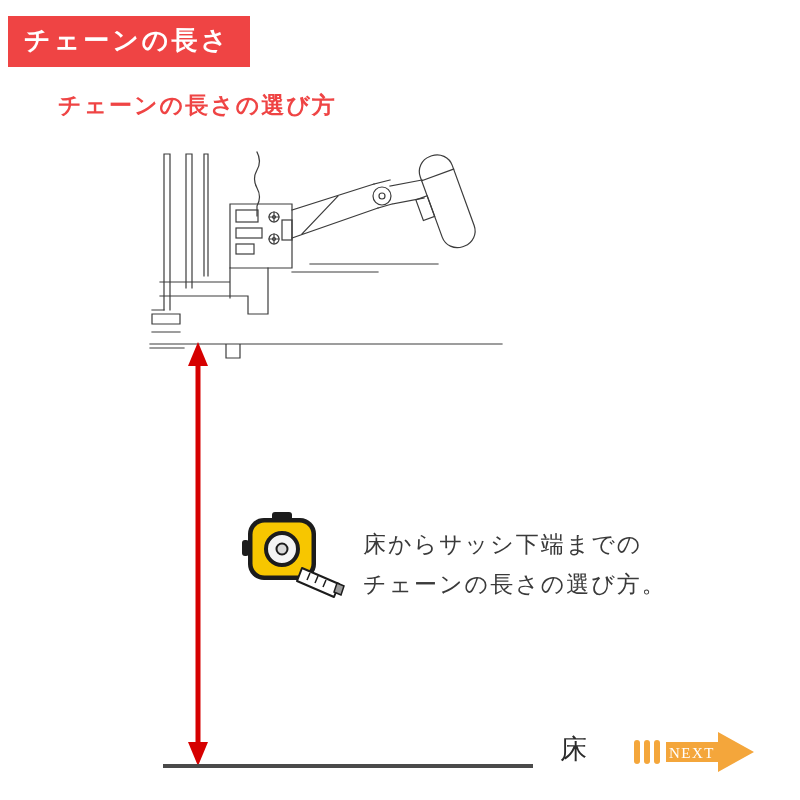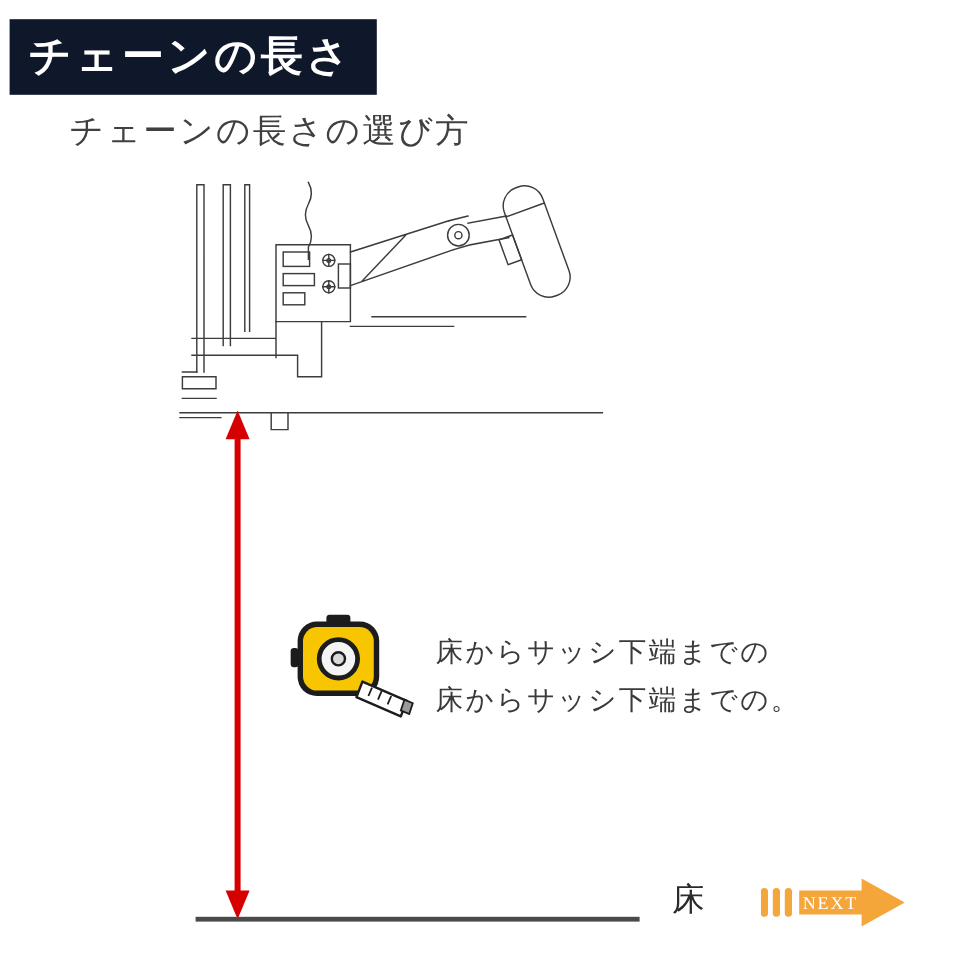--- a/index.html
+++ b/index.html
@@ -6,28 +6,28 @@
   body {
     width: 800px; height: 800px;
     background: #ffffff;
     font-family: "DejaVu Sans", "Liberation Sans", sans-serif;
     position: relative; overflow: hidden;
   }
   .canvas { position: absolute; left: 0; top: 0; width: 800px; height: 800px; }
 
   .title-badge {
     position: absolute; left: 8px; top: 16px;
-    background: #0f172a; color: #ffffff;
-    font-size: 35px; font-weight: 600;
+    background: #ef4444; color: #ffffff;
+    font-size: 26px; font-weight: 600;
     letter-spacing: 3px;
     padding: 7px 20px 9px 16px;
   }
   .subtitle {
     position: absolute; left: 58px; top: 90px;
-    font-size: 28px; font-weight: 400; color: #404040;
+    font-size: 23px; font-weight: 700; color: #ef4444;
     letter-spacing: 2px;
   }
   .diagram { position: absolute; left: 140px; top: 146px; }
   .red-arrow { position: absolute; left: 180px; top: 340px; }
   .tape { position: absolute; left: 242px; top: 512px; }
   .instruction {
     position: absolute; left: 363px; top: 512px;
     font-size: 23px; color: #3a3a3a;
     line-height: 40px; letter-spacing: 2px; margin-top: 12px;
   }
@@ -108,21 +108,21 @@
     <rect x="10.5" y="10.5" width="59" height="53" rx="12" fill="#f7c600"></rect>
     <circle cx="40" cy="37" r="16" fill="#f4f4f4" stroke="#1c1c1c" stroke-width="4"></circle>
     <circle cx="40" cy="37" r="5.5" fill="#d9d9d9" stroke="#1c1c1c" stroke-width="2"></circle>
     <polygon points="60,56 97,72 92,85 55,69" fill="#ffffff" stroke="#1c1c1c" stroke-width="2" stroke-linejoin="round"></polygon>
     <path d="M68 61 l-3 7 M76 64 l-3 7 M84 68 l-3 7" stroke="#1c1c1c" stroke-width="1.5"></path>
     <polygon points="95,71 102,74 99,83 92,80" fill="#9a9a9a" stroke="#1c1c1c" stroke-width="1.5"></polygon>
   </svg>
 
   <div class="instruction">
     <div>床からサッシ下端までの</div>
-    <div>床からサッシ下端までの。</div>
+    <div>チェーンの長さの選び方。</div>
   </div>
 
   <div class="floor-line"></div>
   <div class="floor-label">床</div>
 
   <svg class="next-button" width="122" height="46" viewBox="0 0 122 46">
     <rect x="0" y="11" width="6" height="24" rx="3" fill="#f4a63b"></rect>
     <rect x="10" y="11" width="6" height="24" rx="3" fill="#f4a63b"></rect>
     <rect x="20" y="11" width="6" height="24" rx="3" fill="#f4a63b"></rect>
     <polygon points="32,13 84,13 84,3 120,23 84,43 84,33 32,33" fill="#f4a63b"></polygon>

